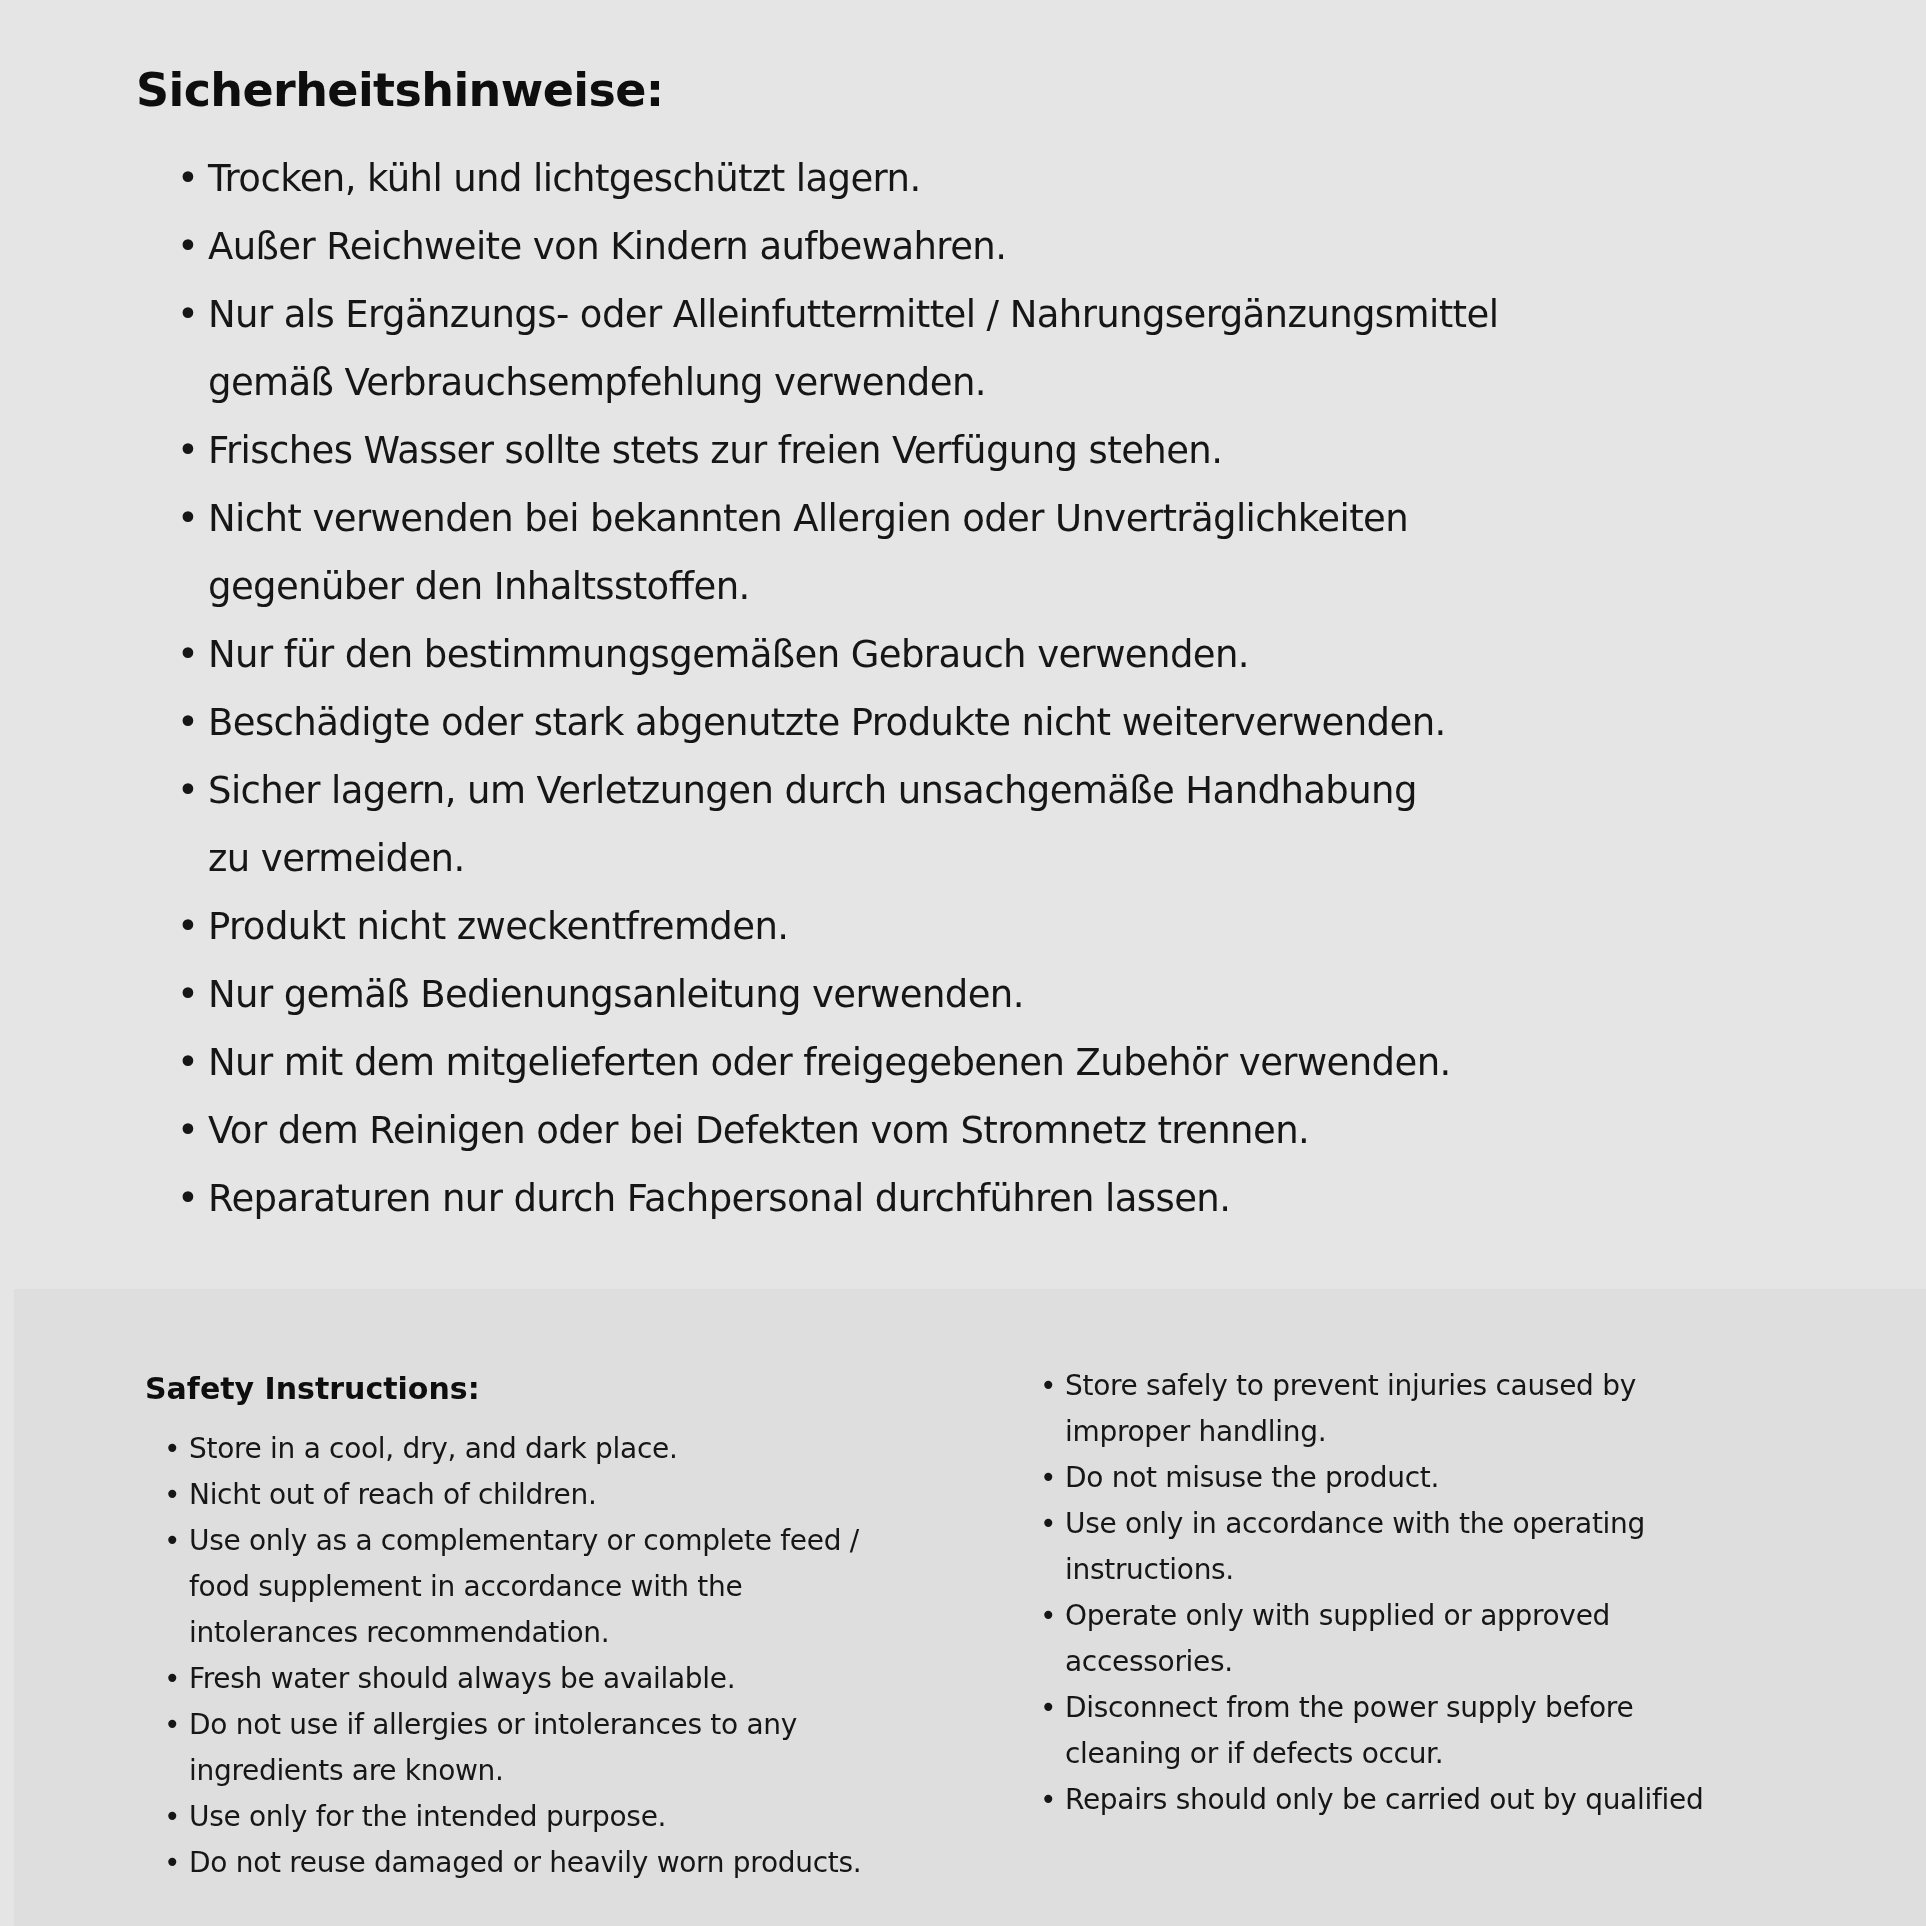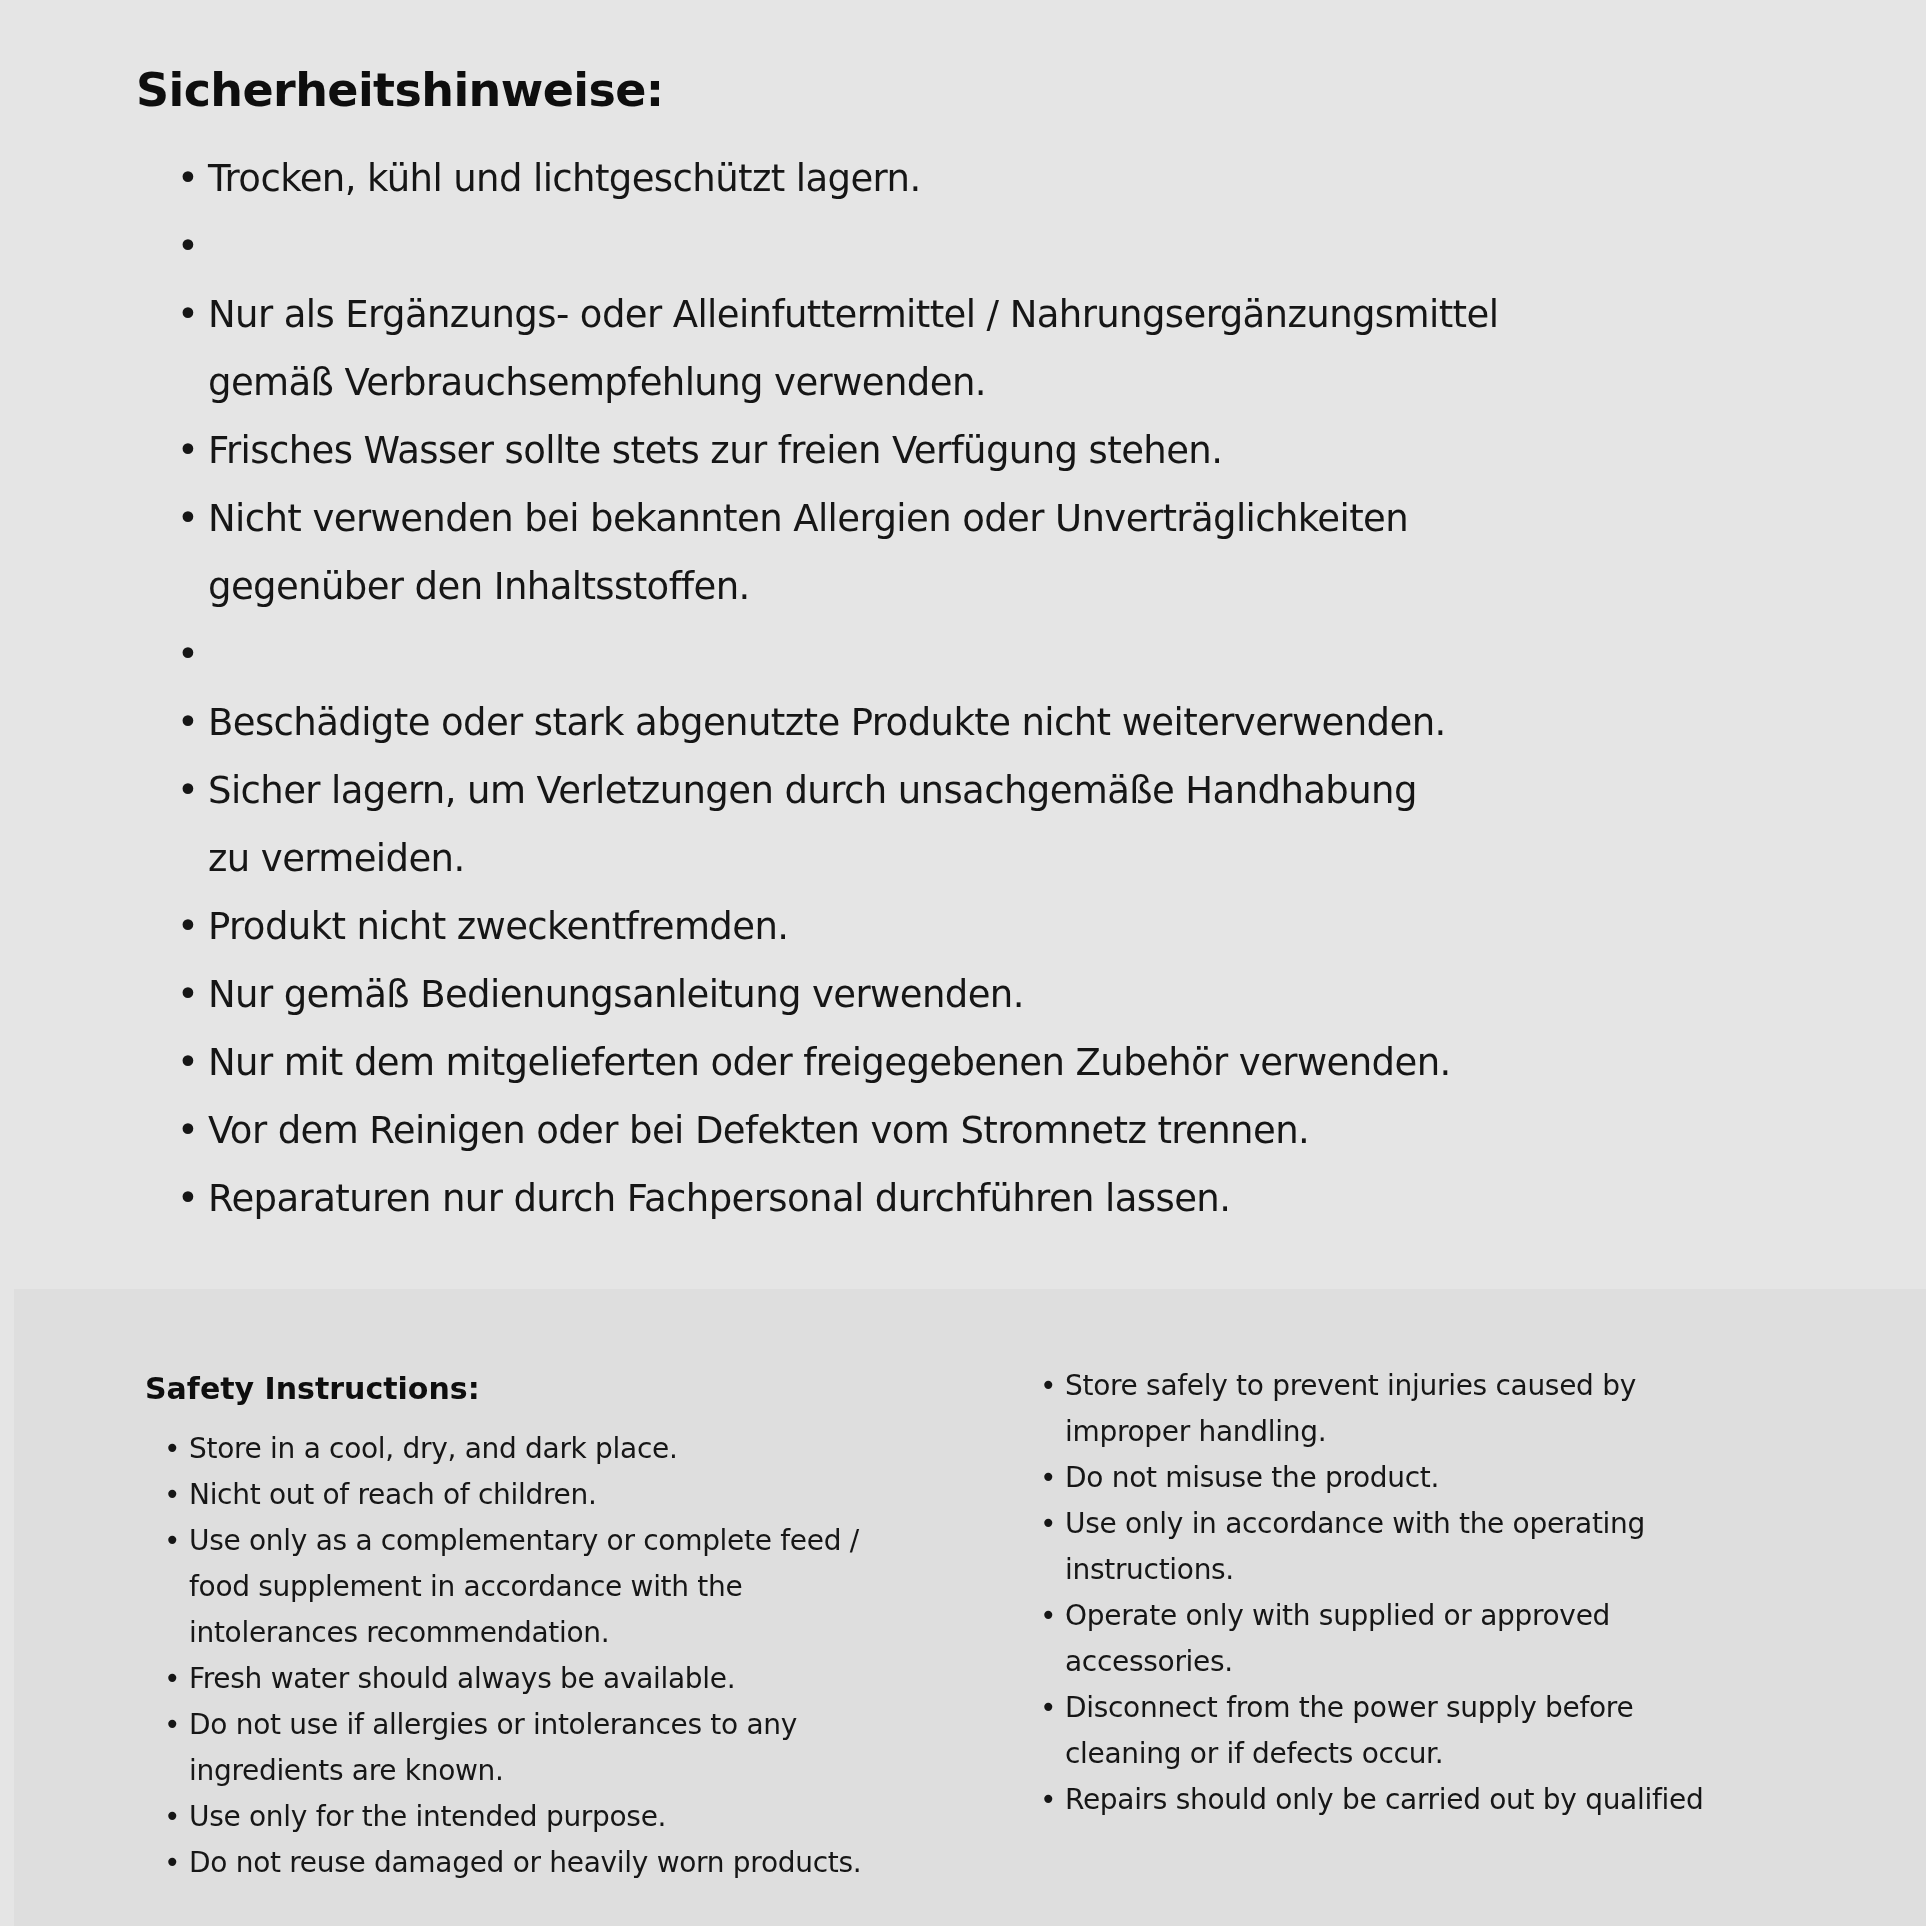--- a/index.html
+++ b/index.html
@@ -96,20 +96,23 @@
 
       <div class="de-item">
         <span class="de-dot">•</span>
         <span class="de-txt">
             <span class="bullet-line">Trocken, kühl und lichtgeschützt lagern.</span>
           </span>
       </div>
 
       <div class="de-item">
         <span class="de-dot">•</span>
+        <span class="de-txt">
+            <span class="bullet-line">Außer Reichweite von Kindern aufbewahren.</span>
+          </span>
       </div>
 
       <div class="de-item">
         <span class="de-dot">•</span>
         <span class="de-txt">
           <span class="bullet-line">Nur als Ergänzungs- oder Alleinfuttermittel / Nahrungsergänzungsmittel</span>
           <span class="bullet-line">gemäß Verbrauchsempfehlung verwenden.</span>
         </span>
       </div>
 
@@ -123,20 +126,23 @@
       <div class="de-item">
         <span class="de-dot">•</span>
         <span class="de-txt">
           <span class="bullet-line">Nicht verwenden bei bekannten Allergien oder Unverträglichkeiten</span>
           <span class="bullet-line">gegenüber den Inhaltsstoffen.</span>
         </span>
       </div>
 
       <div class="de-item">
         <span class="de-dot">•</span>
+        <span class="de-txt">
+            <span class="bullet-line">Nur für den bestimmungsgemäßen Gebrauch verwenden.</span>
+          </span>
       </div>
 
       <div class="de-item">
         <span class="de-dot">•</span>
         <span class="de-txt">
             <span class="bullet-line">Beschädigte oder stark abgenutzte Produkte nicht weiterverwenden.</span>
           </span>
       </div>
 
       <div class="de-item">

